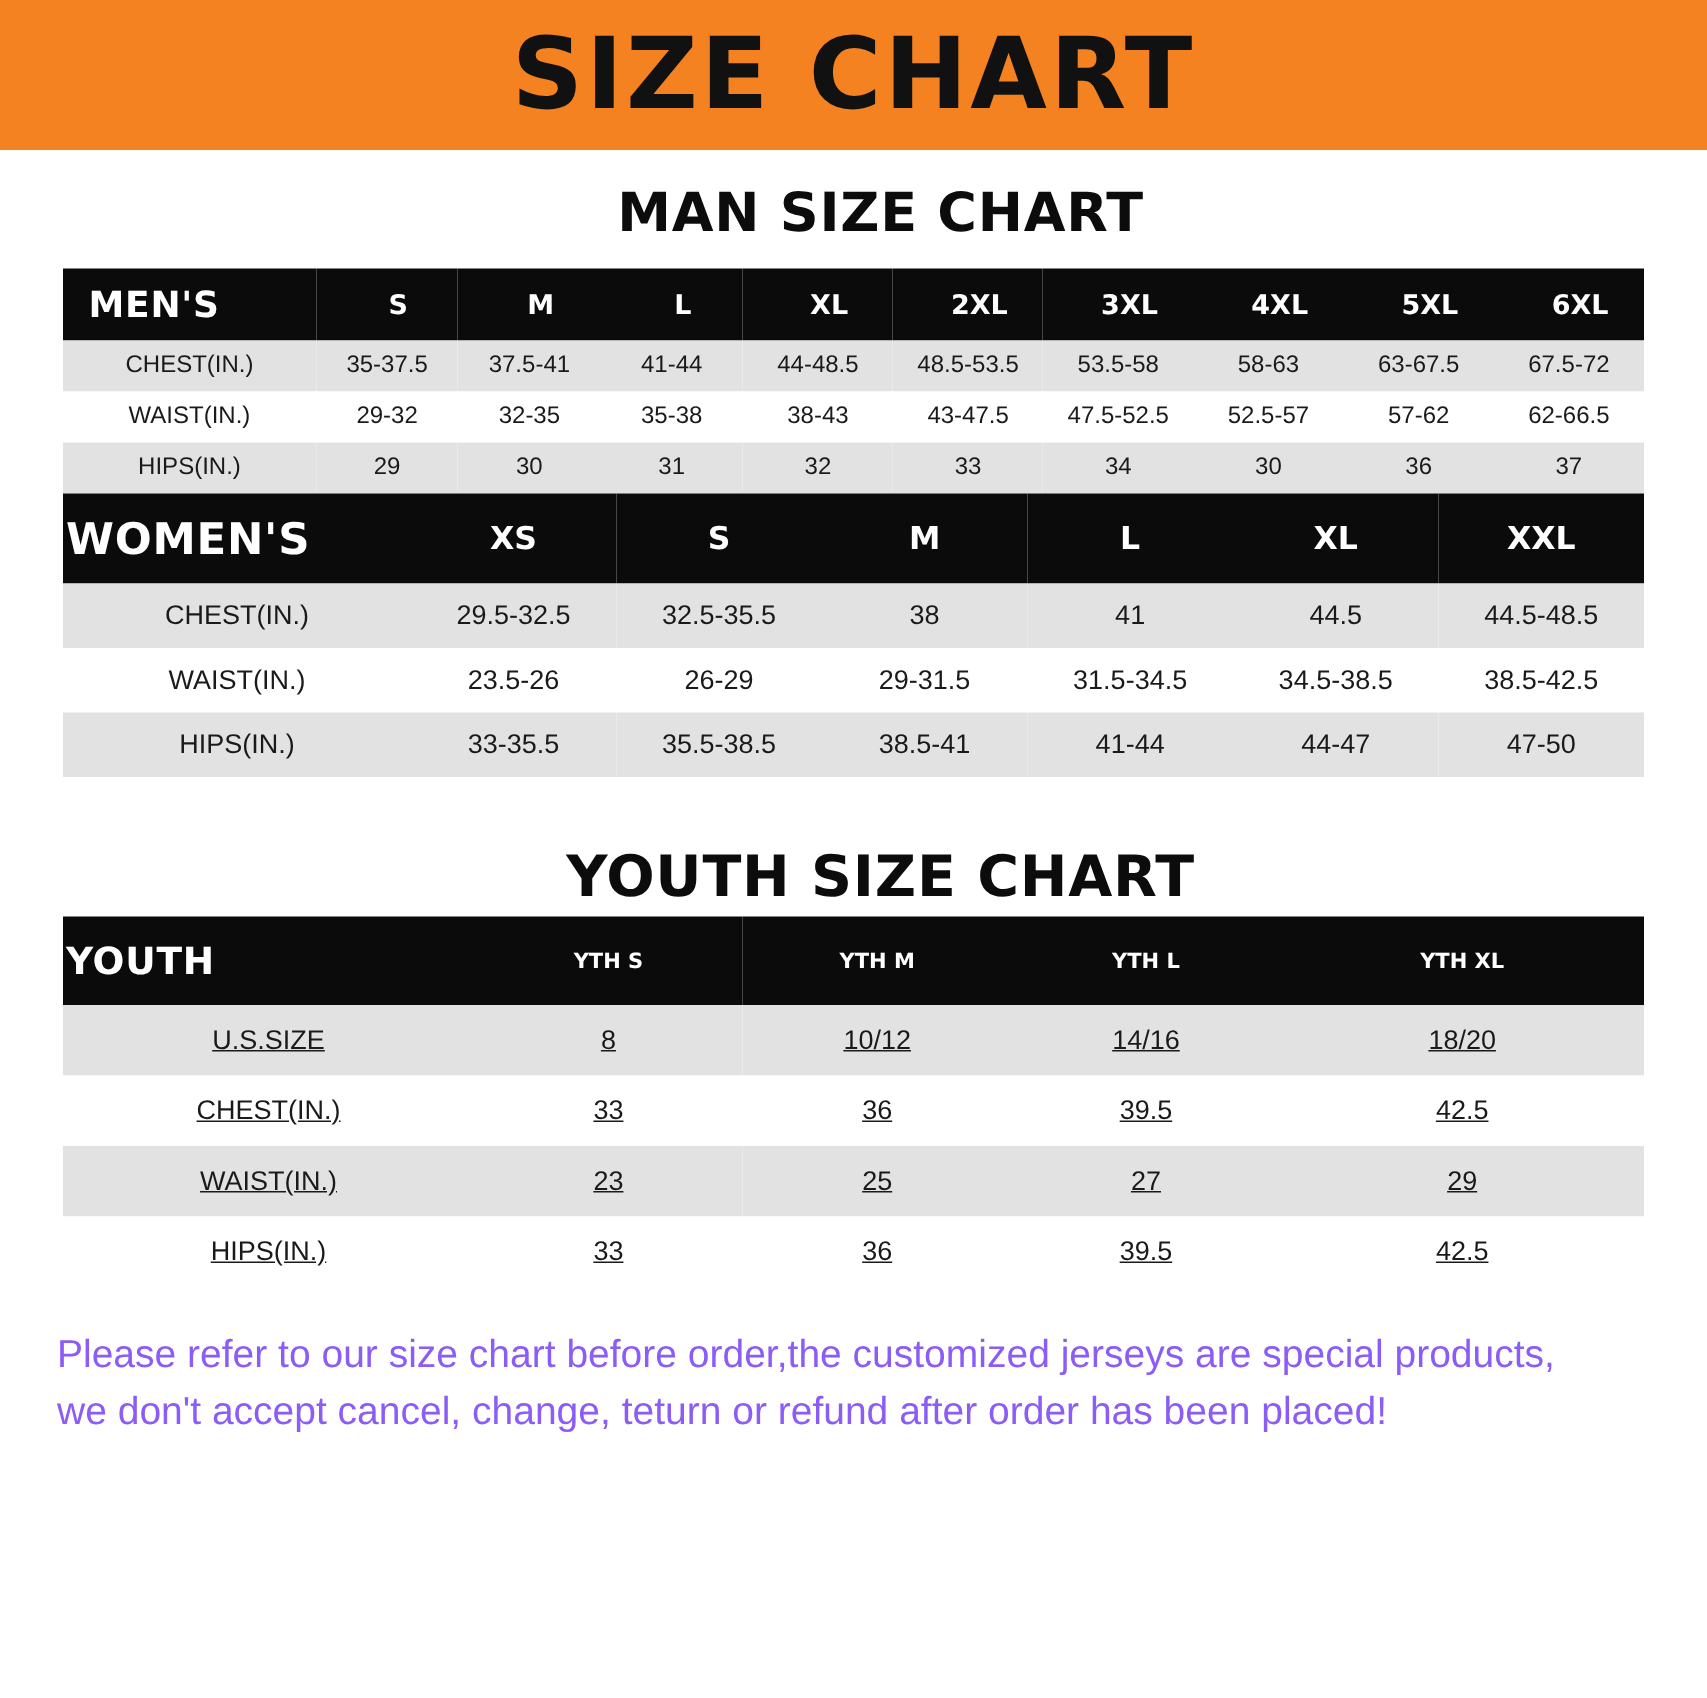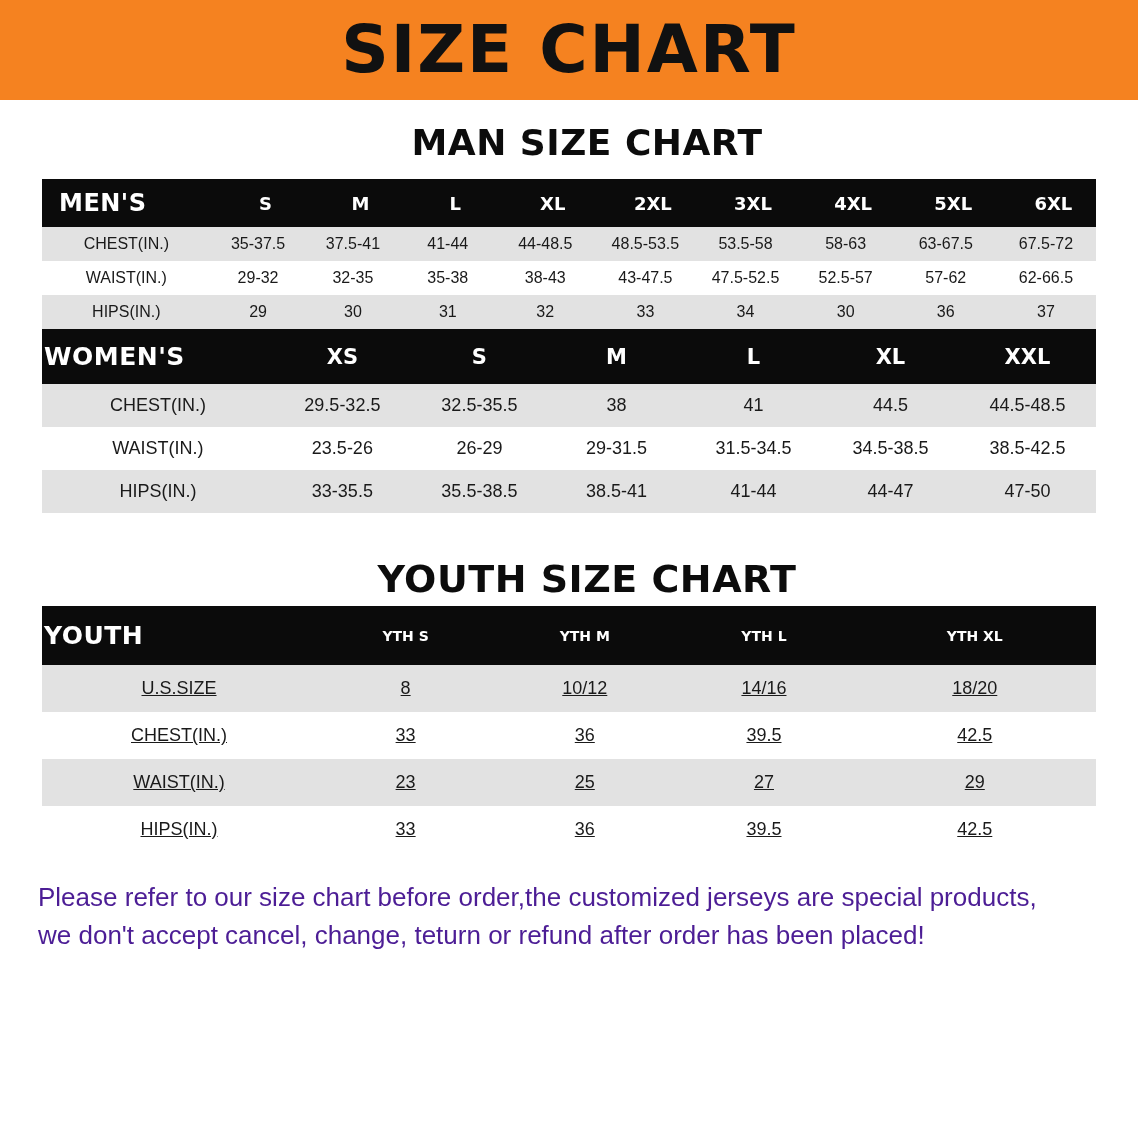--- a/index.html
+++ b/index.html
@@ -91,32 +91,32 @@
   table.size-table tbody tr.shade td { background: #e2e2e2; }
   table.size-table tbody tr.plain td { background: #ffffff; }
 
   
   #men-table thead th { font-size: 18px; padding-left: 17px; }
   #men-table thead th.rowlabel { font-size: 24px; }
   #men-table tbody td { font-size: 16px; padding: 8px 1px; }
 
   
   #women-table thead th { font-size: 21px; padding: 13px 2px; }
-  #women-table thead th.rowlabel { font-size: 25px; }
+  #women-table thead th.rowlabel { font-size: 29px; }
   #women-table tbody td { font-size: 18px; padding: 11px 2px; }
 
   
   #youth-table thead th { font-size: 14px; padding: 15px 2px; }
   #youth-table thead th.rowlabel { font-size: 25px; }
   #youth-table tbody td { font-size: 18px; padding: 13px 2px; text-decoration: underline; }
 
   
   .footer-note {
     margin: 26px 38px 16px 38px;
-    color: #4c1d95;
+    color: #8b5cf6;
     font-size: 26px;
     line-height: 1.45;
     text-align: left;
     font-family: "Liberation Sans", sans-serif;
   }
 </style>
 </head>
 <body>
 
 <div class="page">

